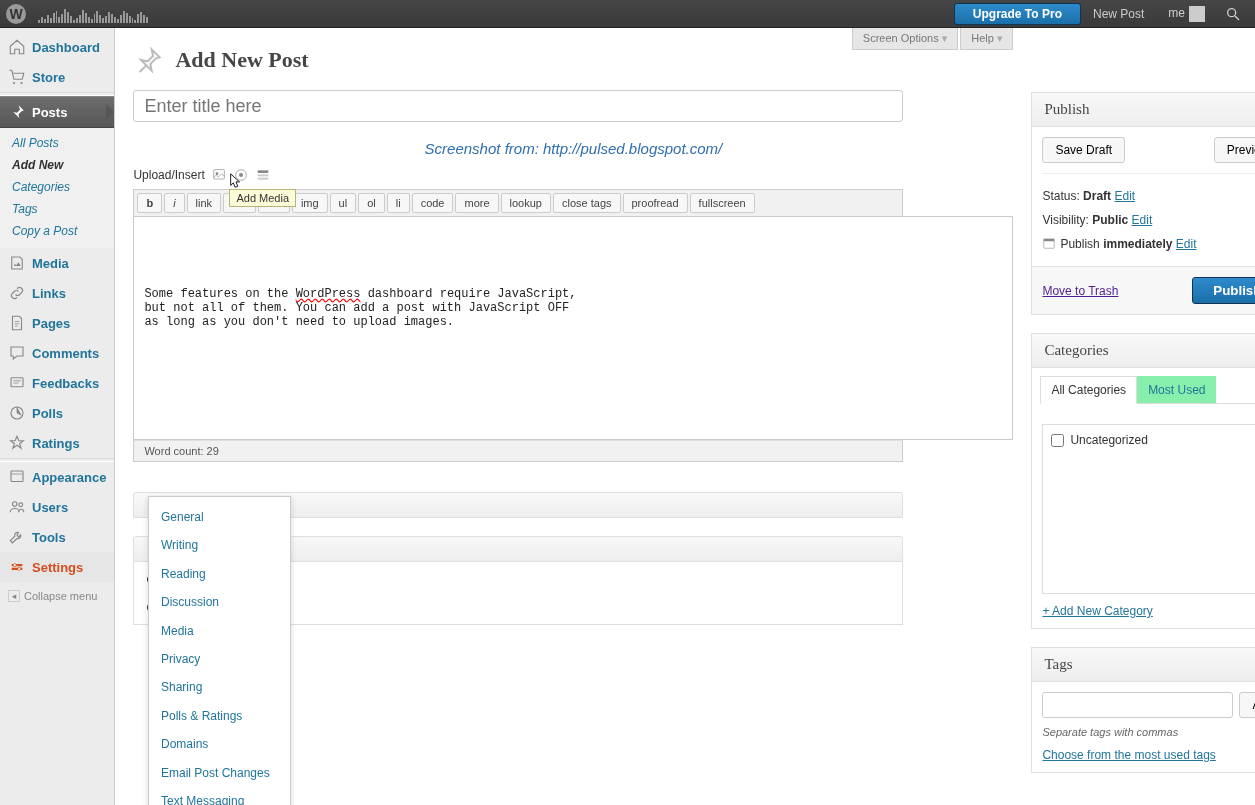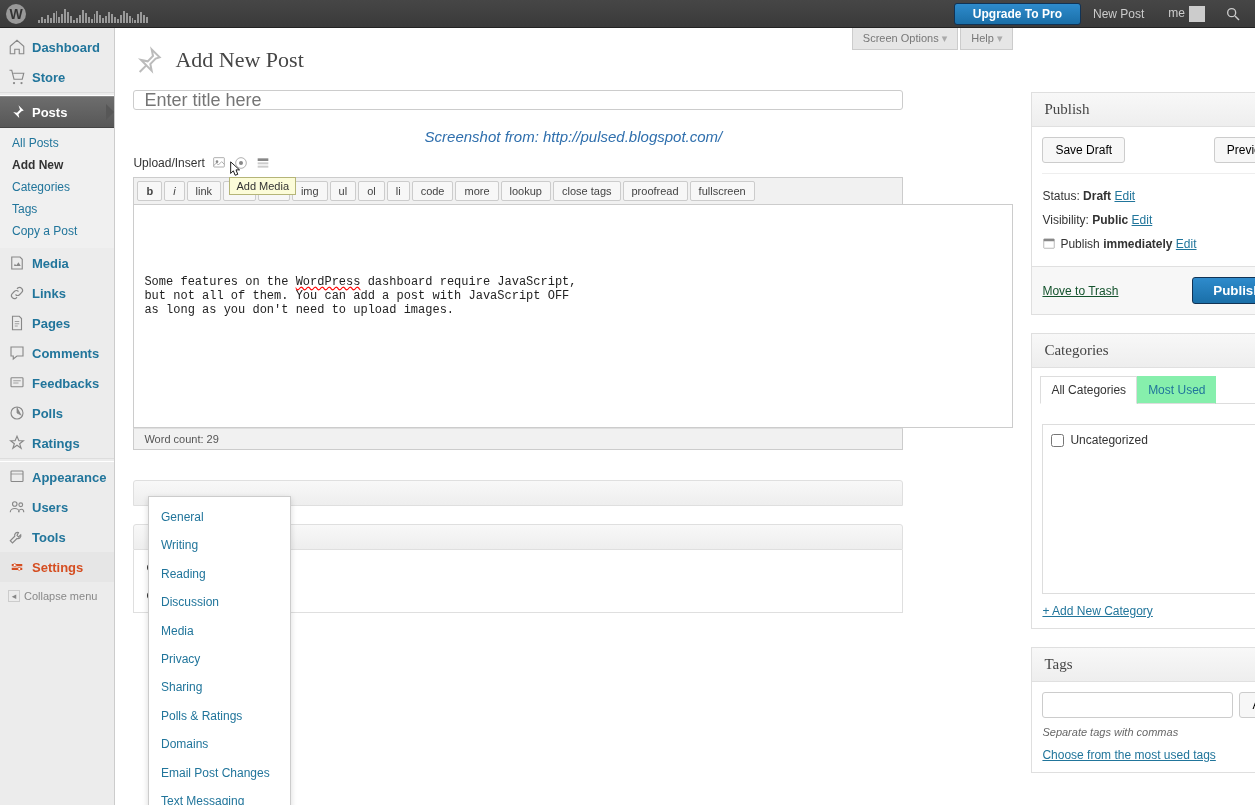--- a/index.html
+++ b/index.html
@@ -22,40 +22,40 @@
 
 #adminmenu { width: 148px; background: #ececec; border-right: 1px solid #ccc; min-height: 780px; padding-top: 4px; }
 #adminmenu .separator { height: 4px; background: transparent; border-top:1px solid #ddd; border-bottom:1px solid #fff; margin: 0; }
 #adminmenu .menu-top { display:flex; align-items:center; padding: 6px 8px; color:#21759b; font-weight:bold; cursor:pointer; }
 #adminmenu .menu-top.current { background: linear-gradient(#6d6d6d,#575757); color:#fff; position:relative; border-top:1px solid #888; border-bottom:1px solid #444; }
 #adminmenu .menu-top.current::after { content:""; position:absolute; right:-8px; top:50%; margin-top:-8px; border:8px solid transparent; border-left-color:#575757; }
 #adminmenu .menu-top.settings-active { color:#d54e21; background:#e6e6e6; position:relative; }
 #adminmenu .menu-top.settings-active::after { content:""; position:absolute; right:-8px; top:50%; margin-top:-8px; border:8px solid transparent; border-left-color:#e6e6e6; }
 #adminmenu .ic { width:18px; height:18px; margin-right:6px; fill:#888; flex-shrink:0; }
 #adminmenu .menu-top.current .ic { fill:#fff; }
-#adminmenu .submenu { background:#f0f0f0; padding: 4px 0 6px 0; }
+#adminmenu .submenu { background:#f0f0f0; padding: 4px 0 6px 0; font-style: italic; }
 #adminmenu .submenu a { display:block; padding: 4px 8px 4px 12px; color:#21759b; font-size:12px; text-decoration:none; cursor:pointer; }
 #adminmenu .submenu a.current { color:#333; font-weight:bold; }
 #adminmenu .collapse { padding: 8px; color:#888; font-size:11px; cursor:pointer; display:flex; align-items:center; gap:4px; }
 
 
 #flyout { position:absolute; left:148px; top:496px; width:143px; background:#fff; border:1px solid #ccc; box-shadow: 0 2px 6px rgba(0,0,0,0.15); padding: 6px 0; z-index:100; }
 #flyout a { display:block; padding: 4px 12px; color:#21759b; font-size:12px; text-decoration:none; cursor:pointer; line-height:1.7; }
 
 
 #content { flex:1; padding: 10px 18px 18px 18px; position:relative; }
 #screen-meta { position:absolute; top:0; right:18px; display:flex; gap:2px; }
 #screen-meta .tab { background:#e6e6e6; border:1px solid #ccc; border-top:0; padding:4px 10px; font-size:11px; color:#777; cursor:pointer; }
 #screen-meta .tab::after { content:" ▾"; color:#aaa; }
 
 .page-title { display:flex; align-items:center; gap:10px; margin: 6px 0 14px 0; }
-.page-title h2 { font-family: Georgia, serif; font-size: 22px; font-weight:normal; color:#464646; }
+.page-title h2 { font-family: Georgia, serif; font-size: 22px; font-weight:bold; color:#464646; }
 .pin-icon { width:32px; height:32px; fill:#ccc; }
 
-#title { width: 770px; height:20px; border:1px solid #ccc; border-radius:3px; padding: 0 10px; font-size:18px; color:#bbb; background:#fff; }
+#title { width: 770px; height:32px; border:1px solid #ccc; border-radius:3px; padding: 0 10px; font-size:18px; color:#bbb; background:#fff; }
 
 .watermark { text-align:center; color:#2f6fad; font-size:15px; margin: 18px 0 10px 0; font-style: italic; }
 
 .media-row { display:flex; align-items:center; gap:6px; font-size:12px; color:#333; position:relative; }
 .media-row .mic { width:16px; height:16px; fill:#888; cursor:pointer; }
 .cursor-ptr { position:absolute; left:96px; top:6px; width:14px; height:16px; z-index:5; pointer-events:none; }
 .add-media-tip { position:absolute; left:96px; top:22px; background:#fcfcd9; border:1px solid #b5b578; padding:2px 6px; font-size:11px; z-index:5; }
 
 .quicktags { margin-top:6px; background:#f1f1f1; border:1px solid #ccc; border-bottom:0; padding:3px; display:flex; gap:2px; width:770px; }
 .quicktags button { background:#f7f7f7; border:1px solid #ccc; border-radius:2px; padding:3px 8px; font-size:11px; color:#444; cursor:pointer; }
@@ -73,21 +73,21 @@
 
 #side { width: 280px; padding: 64px 18px 18px 0; }
 .postbox { border:1px solid #dfdfdf; background:#fafafa; margin-bottom:18px; }
 .postbox h3 { font-family: Georgia, serif; font-weight:normal; font-size:15px; color:#464646; padding:8px 12px; background: linear-gradient(#f8f8f8,#eee); border-bottom:1px solid #e0e0e0; }
 .postbox .inside { padding: 10px; font-size:12px; color:#333; background:#fff; }
 .minor-actions { display:flex; gap:8px; margin-bottom:10px; }
 .minor-actions button { background:#f7f7f7; border:1px solid #ccc; border-radius:3px; padding:5px 12px; font-size:12px; cursor:pointer; }
 .misc-pub { border-top:1px solid #eee; padding:10px 0 0; margin-top:4px; font-size:12px; line-height:2; }
 .misc-pub a { color:#21759b; text-decoration:underline; cursor:pointer; }
 .major-actions { display:flex; justify-content: space-between; align-items:center; border-top:1px solid #e0e0e0; padding:10px; background:#f7f7f7; }
-.major-actions .trash { color:#14532d; text-decoration:underline; cursor:pointer; font-size:12px;text-align:center; }
+.major-actions .trash { color:#4c1d95; text-decoration:underline; cursor:pointer; font-size:12px;text-align:center; }
 .major-actions .publish { background: linear-gradient(#2e8bcc,#1a6fa8); color:#fff; border:1px solid #135; border-radius:3px; padding:5px 20px; font-weight:bold; cursor:pointer; }
 
 .cat-tabs { display:flex; gap:0; border-bottom:1px solid #ddd; margin:-2px -2px 20px -2px; }
 .cat-tabs span { padding:6px 10px; font-size:12px; border:1px solid #ddd; border-bottom:0; margin-bottom:-1px; cursor:pointer;}
 .cat-tabs .active { background:#fff; color:#333; border-bottom:1px solid #fff; }
 .cat-tabs .inactive { background:#86efac; color:#21759b; border-color:transparent; border-bottom:1px solid #ddd; }
 .cat-list { border:1px solid #ddd; background:#fff; height:170px; padding:8px; }
 .cat-list label { display:flex; align-items:center; gap:6px; font-size:12px; }
 .cat-list input[type=checkbox] { width:13px; height:13px; }
 .add-cat { display:block; margin-top:10px; color:#21759b; text-decoration:underline; font-size:12px; cursor:pointer; }

